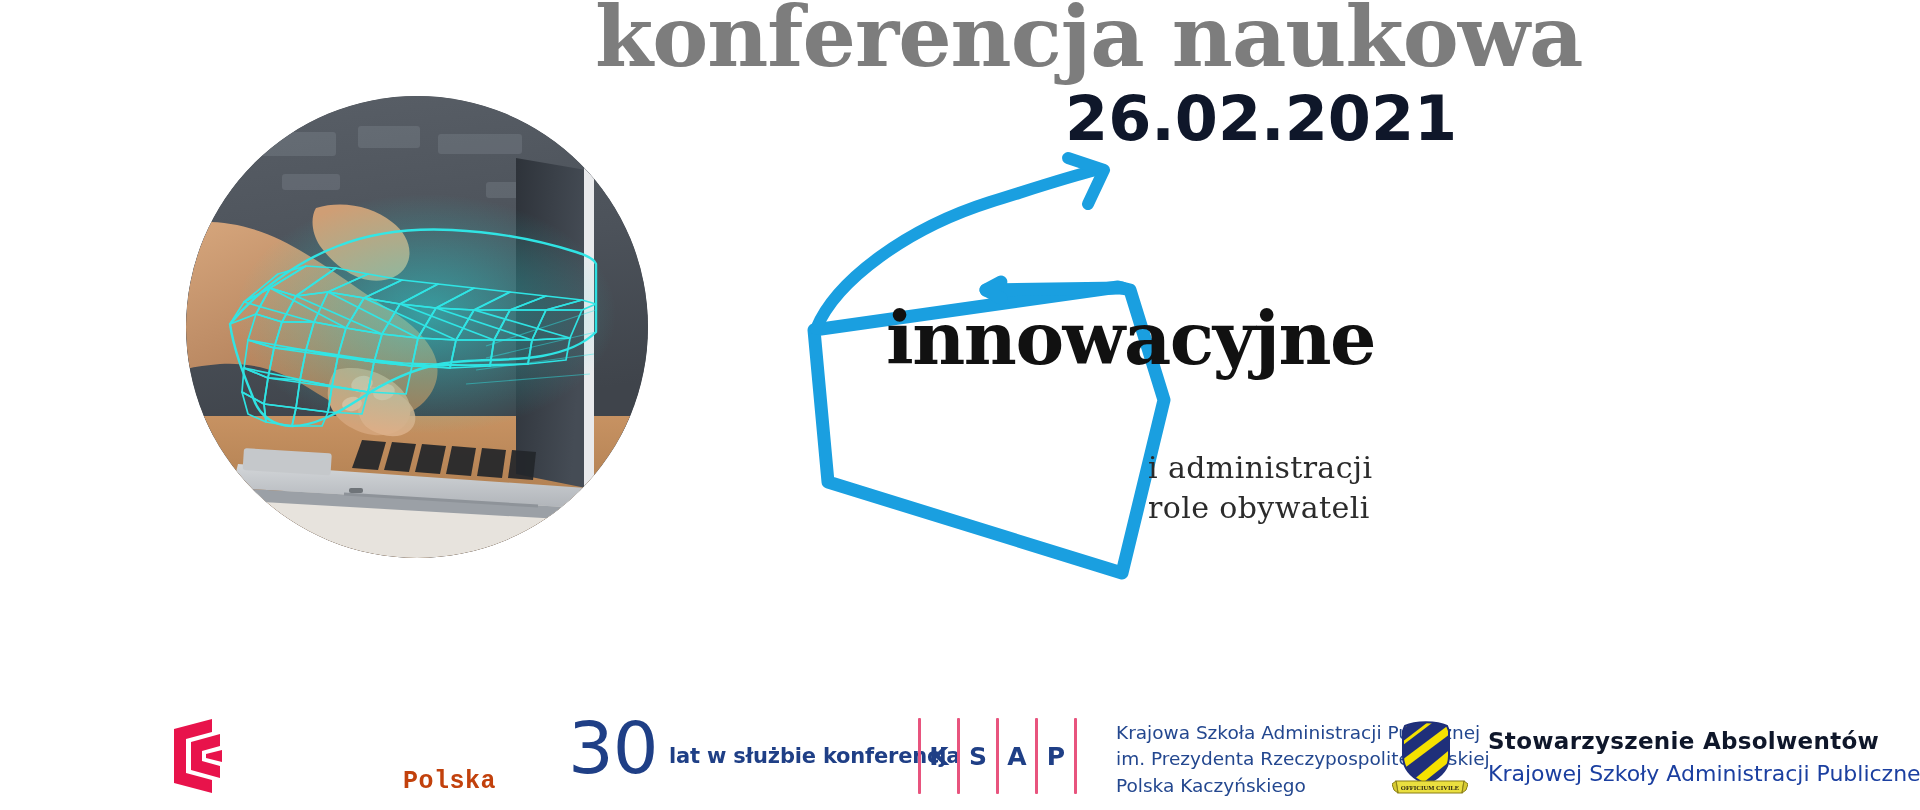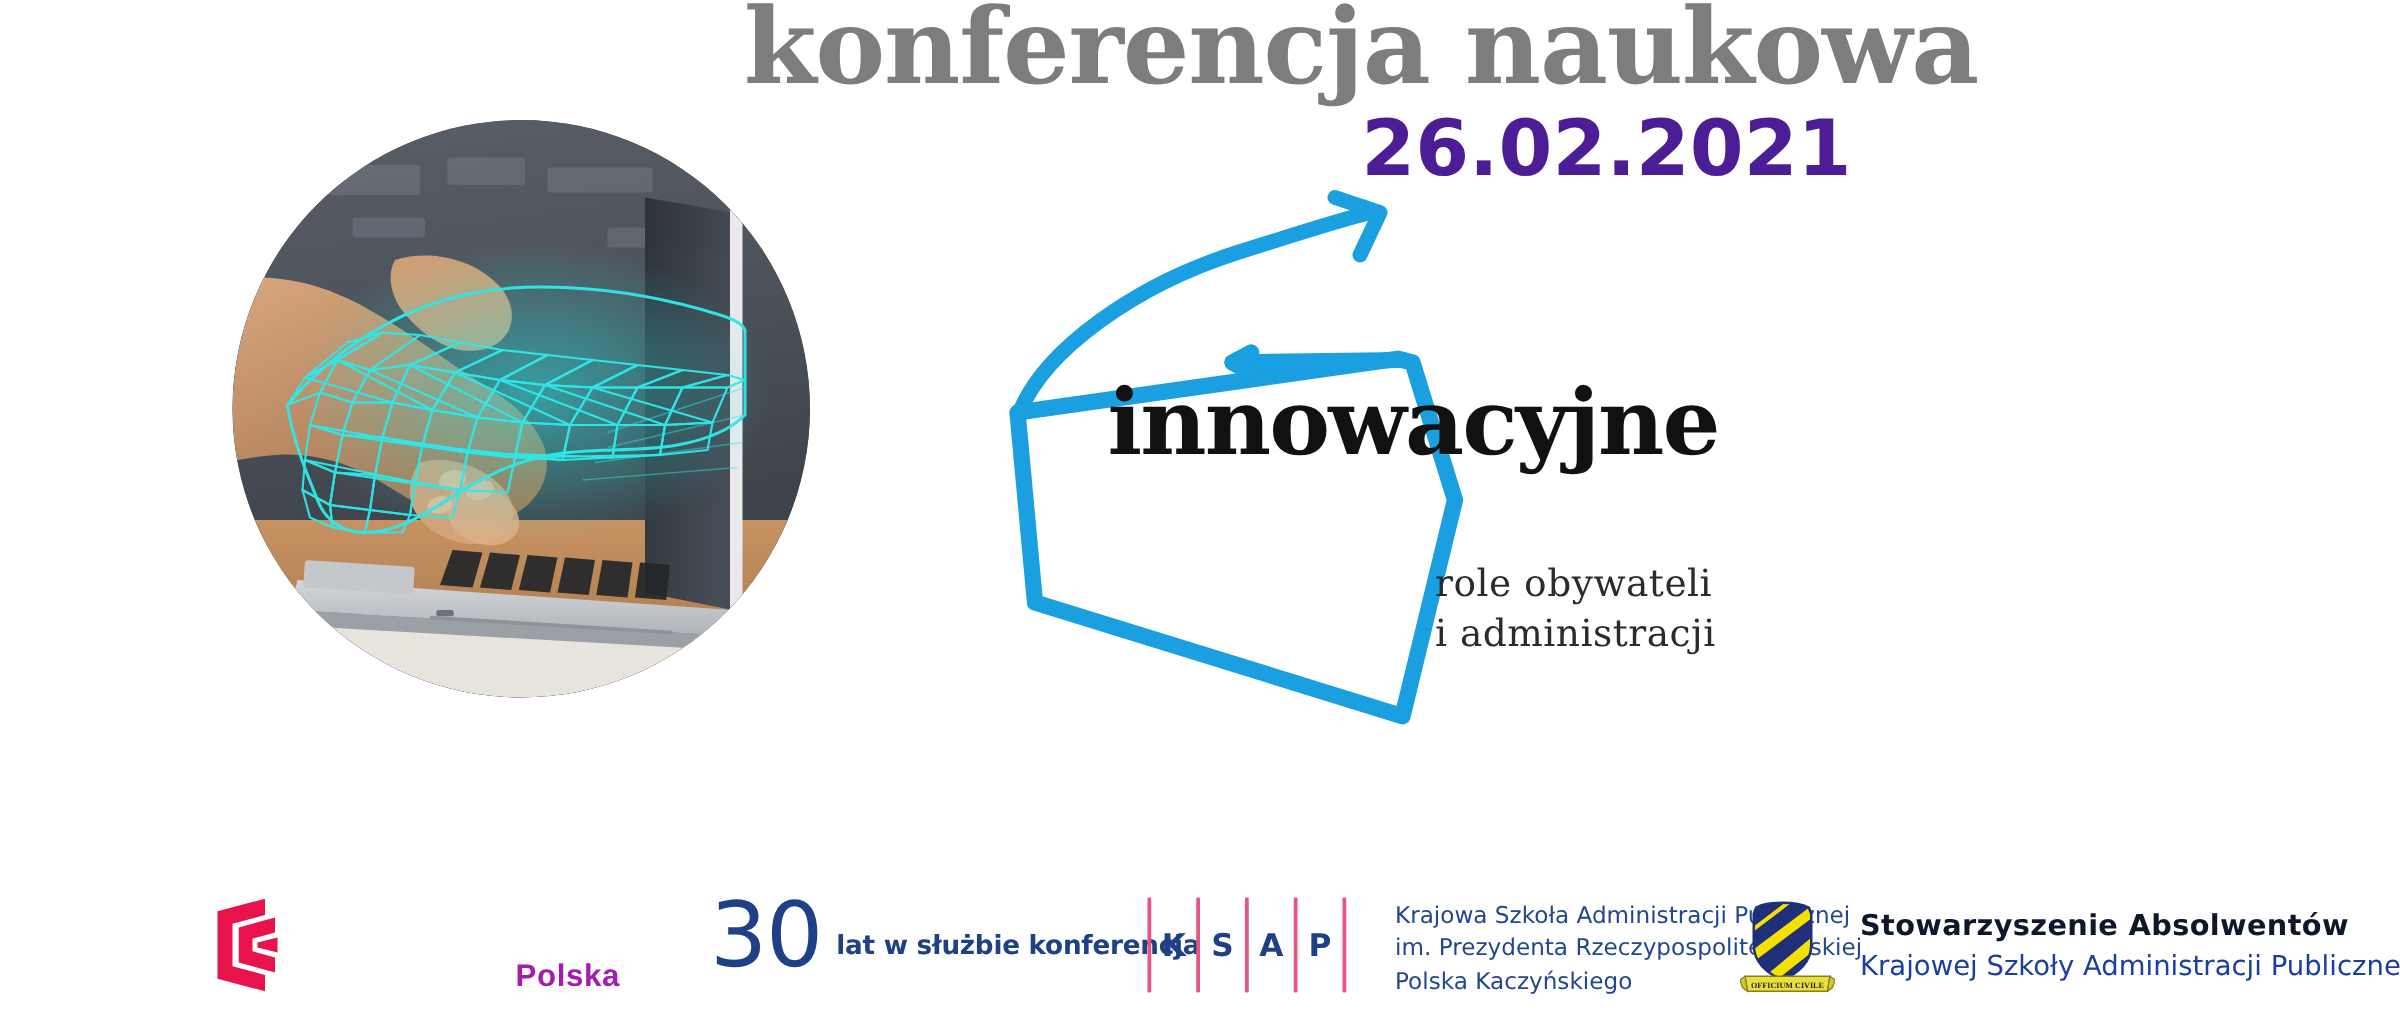--- a/index.html
+++ b/index.html
@@ -41,23 +41,22 @@
   .date-line {
     position: absolute;
     left: 1065px;
     top: 88px;
     width: 700px;
     font-family: "DejaVu Sans", "Liberation Sans", sans-serif;
     font-weight: 700;
     font-size: 62px;
     line-height: 1;
     letter-spacing: 0px;
-    color: #4c1d95;
-    white-space: nowrap;
-    margin-left: 24px;
+    color: #0f172a;
+    white-space: nowrap;
   }
 
   
   .photo-circle {
     position: absolute;
     left: 186px;
     top: 96px;
     width: 462px;
     height: 462px;
     border-radius: 50%;
@@ -143,26 +142,26 @@
     font-size: 56px;
     line-height: 1;
     letter-spacing: -1px;
     color: #131313;
     white-space: nowrap;
   }
   .gt-sub {
     position: absolute;
     right: 6px;
     top: 54px;
-    font-family: Liberation Sans, sans-serif;
+    font-family: Liberation Mono, monospace;
     font-weight: 700;
     font-size: 25px;
     line-height: 1;
     letter-spacing: 0.5px;
-    color: #a21caf;
+    color: #c2410c;
     white-space: nowrap;
   }
 
   
   .lg-thirty {
     position: absolute;
     left: 568px;
     top: 716px;
     width: 330px;
     height: 80px;
@@ -455,22 +454,22 @@
         <path d="M201 152 L186 160 L201 168"></path>
 
         <path d="M16 199 C36 150 108 98 190 72 C238 57 268 47 296 40" stroke-width="12"></path>
 
         <path d="M268 28 L304 40 L288 74" stroke-width="12"></path>
       </g>
     </svg>
 
     <div class="ip-word1">innowacyjne</div>
     <div class="ip-sub">
+      <div>i administracji</div>
       <div>role obywateli</div>
-      <div>i administracji</div>
     </div>
   </div>
 
   <div class="logo-strip"></div>
 
   <div class="lg-govtech">
     <svg class="gt-mark" viewBox="0 0 58 74" xmlns="http://www.w3.org/2000/svg">
       <g fill="#e8134b">
         <path d="M2 10 L40 0 L40 13 L14 20 L14 54 L40 61 L40 74 L2 64 Z"></path>
         <path d="M19 23 L48 15 L48 27 L30 32 L30 42 L48 47 L48 59 L19 51 Z"></path>

